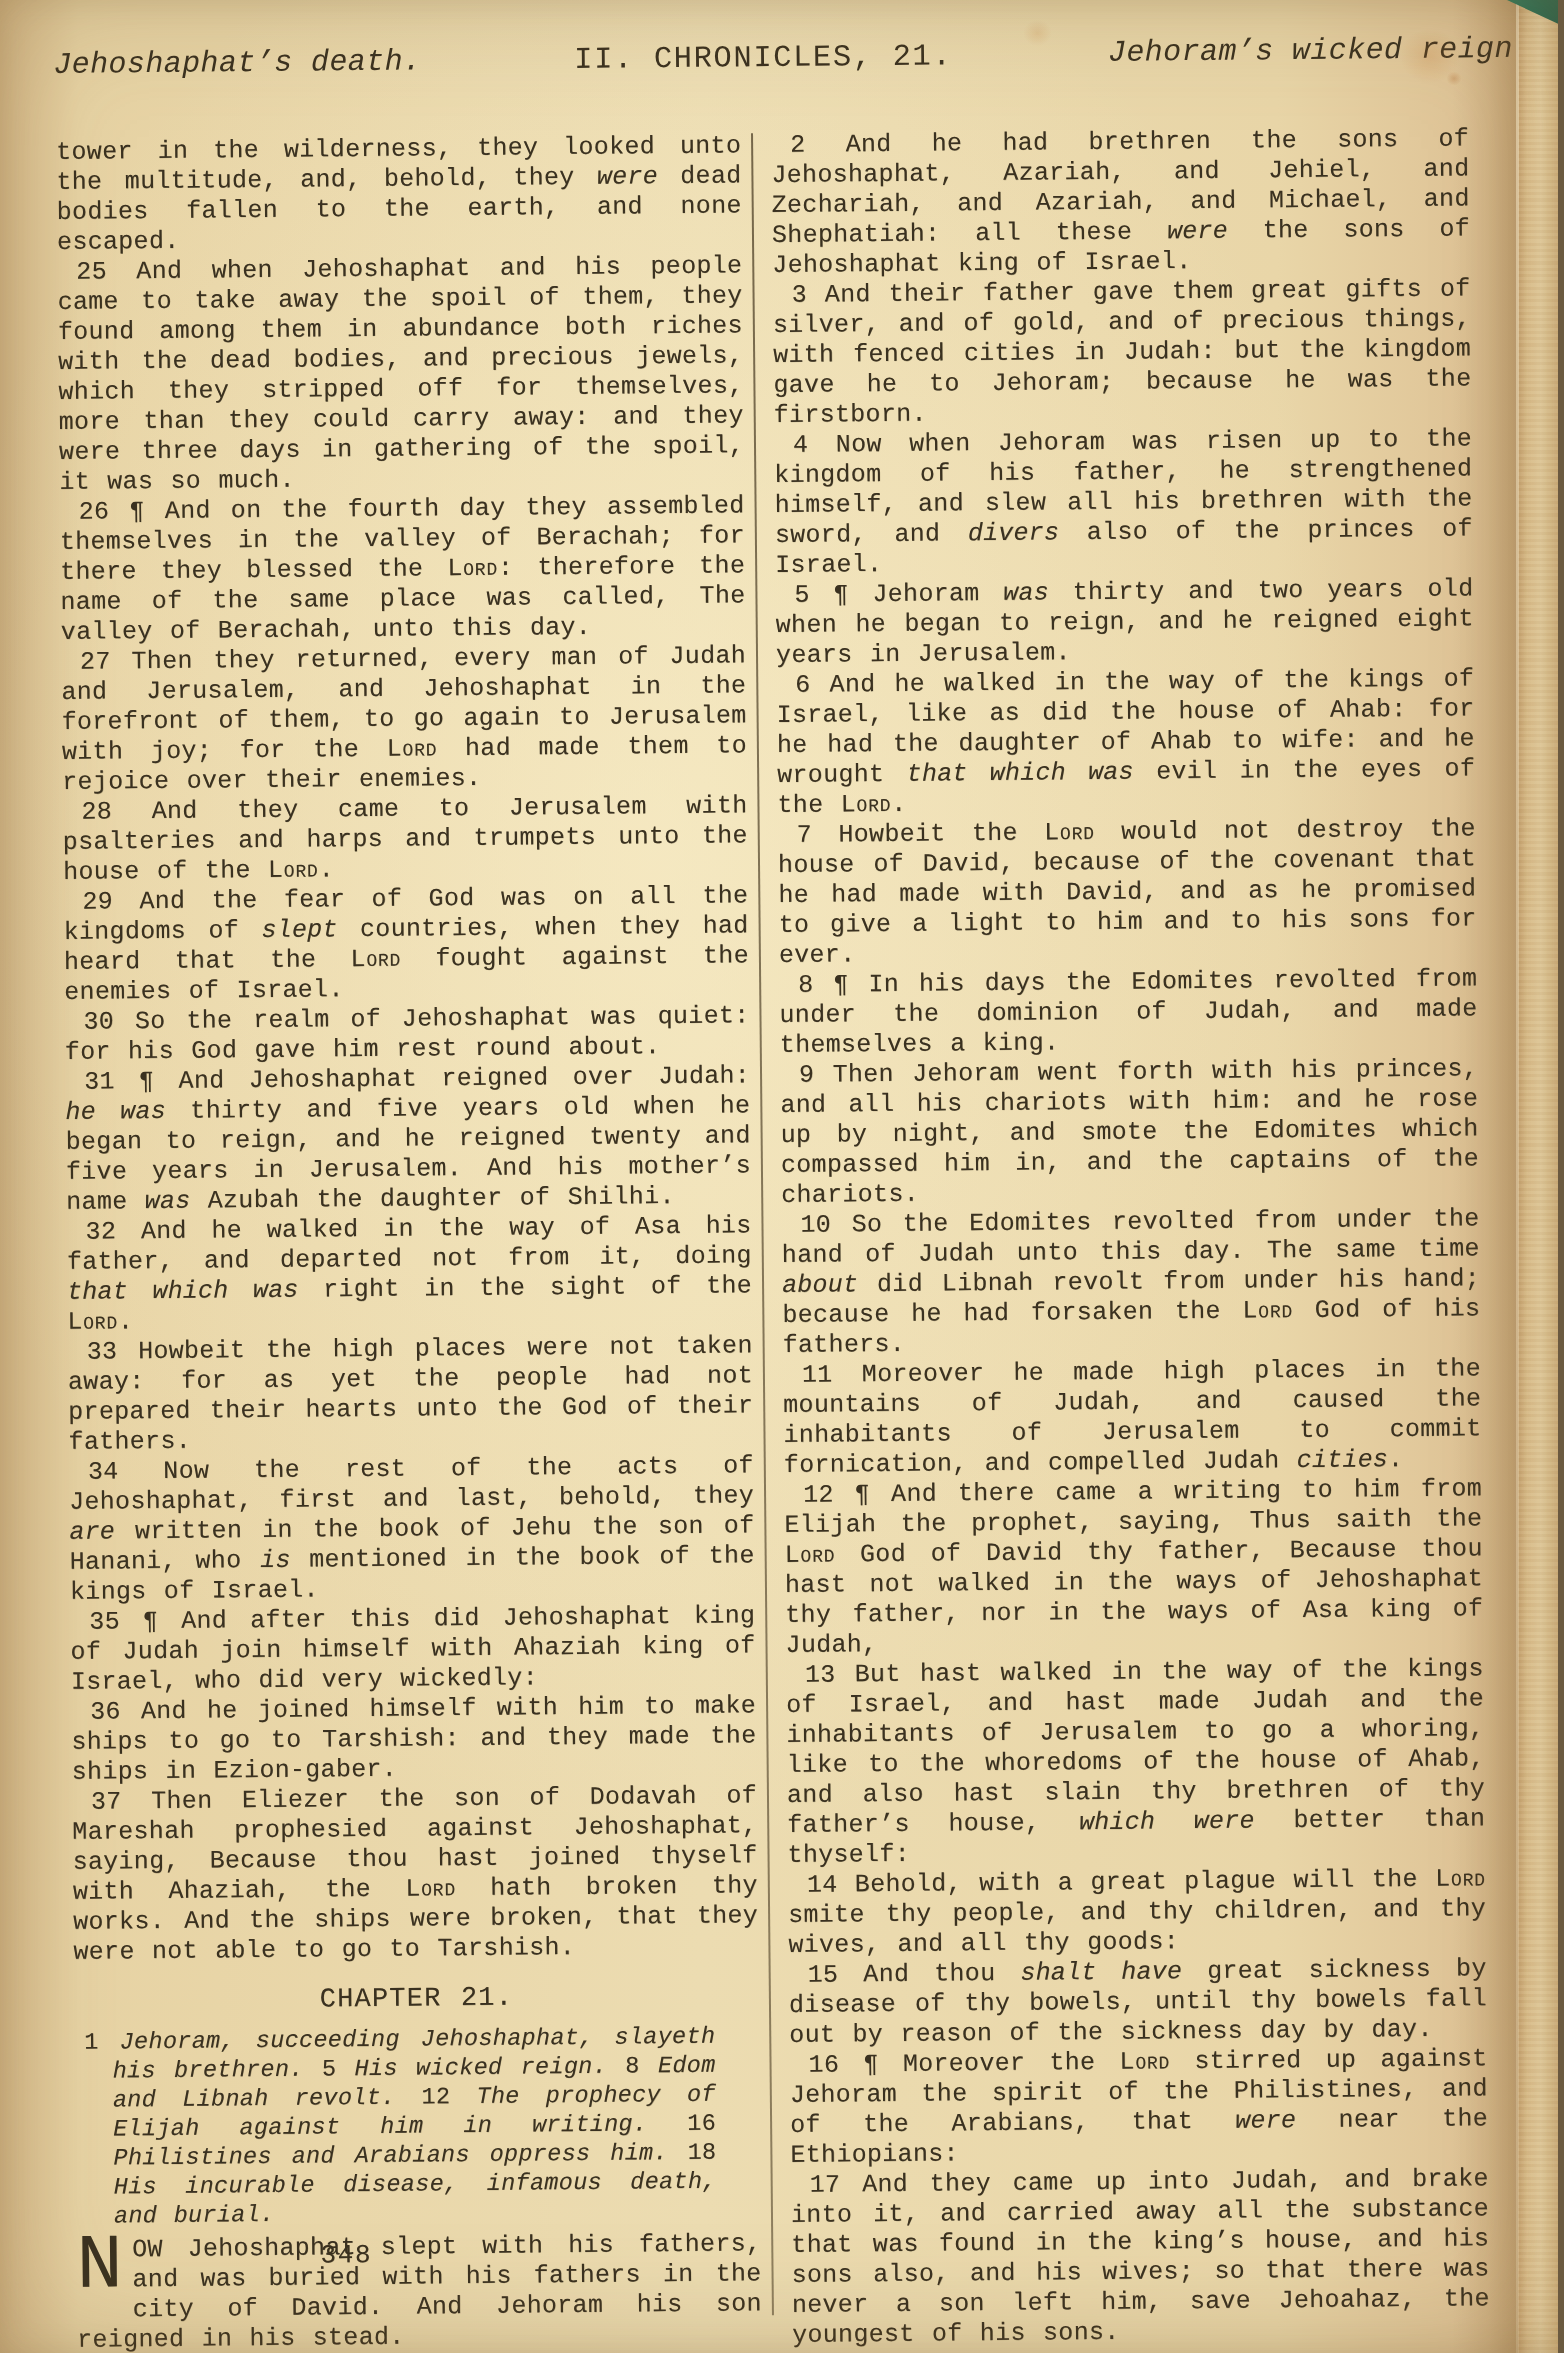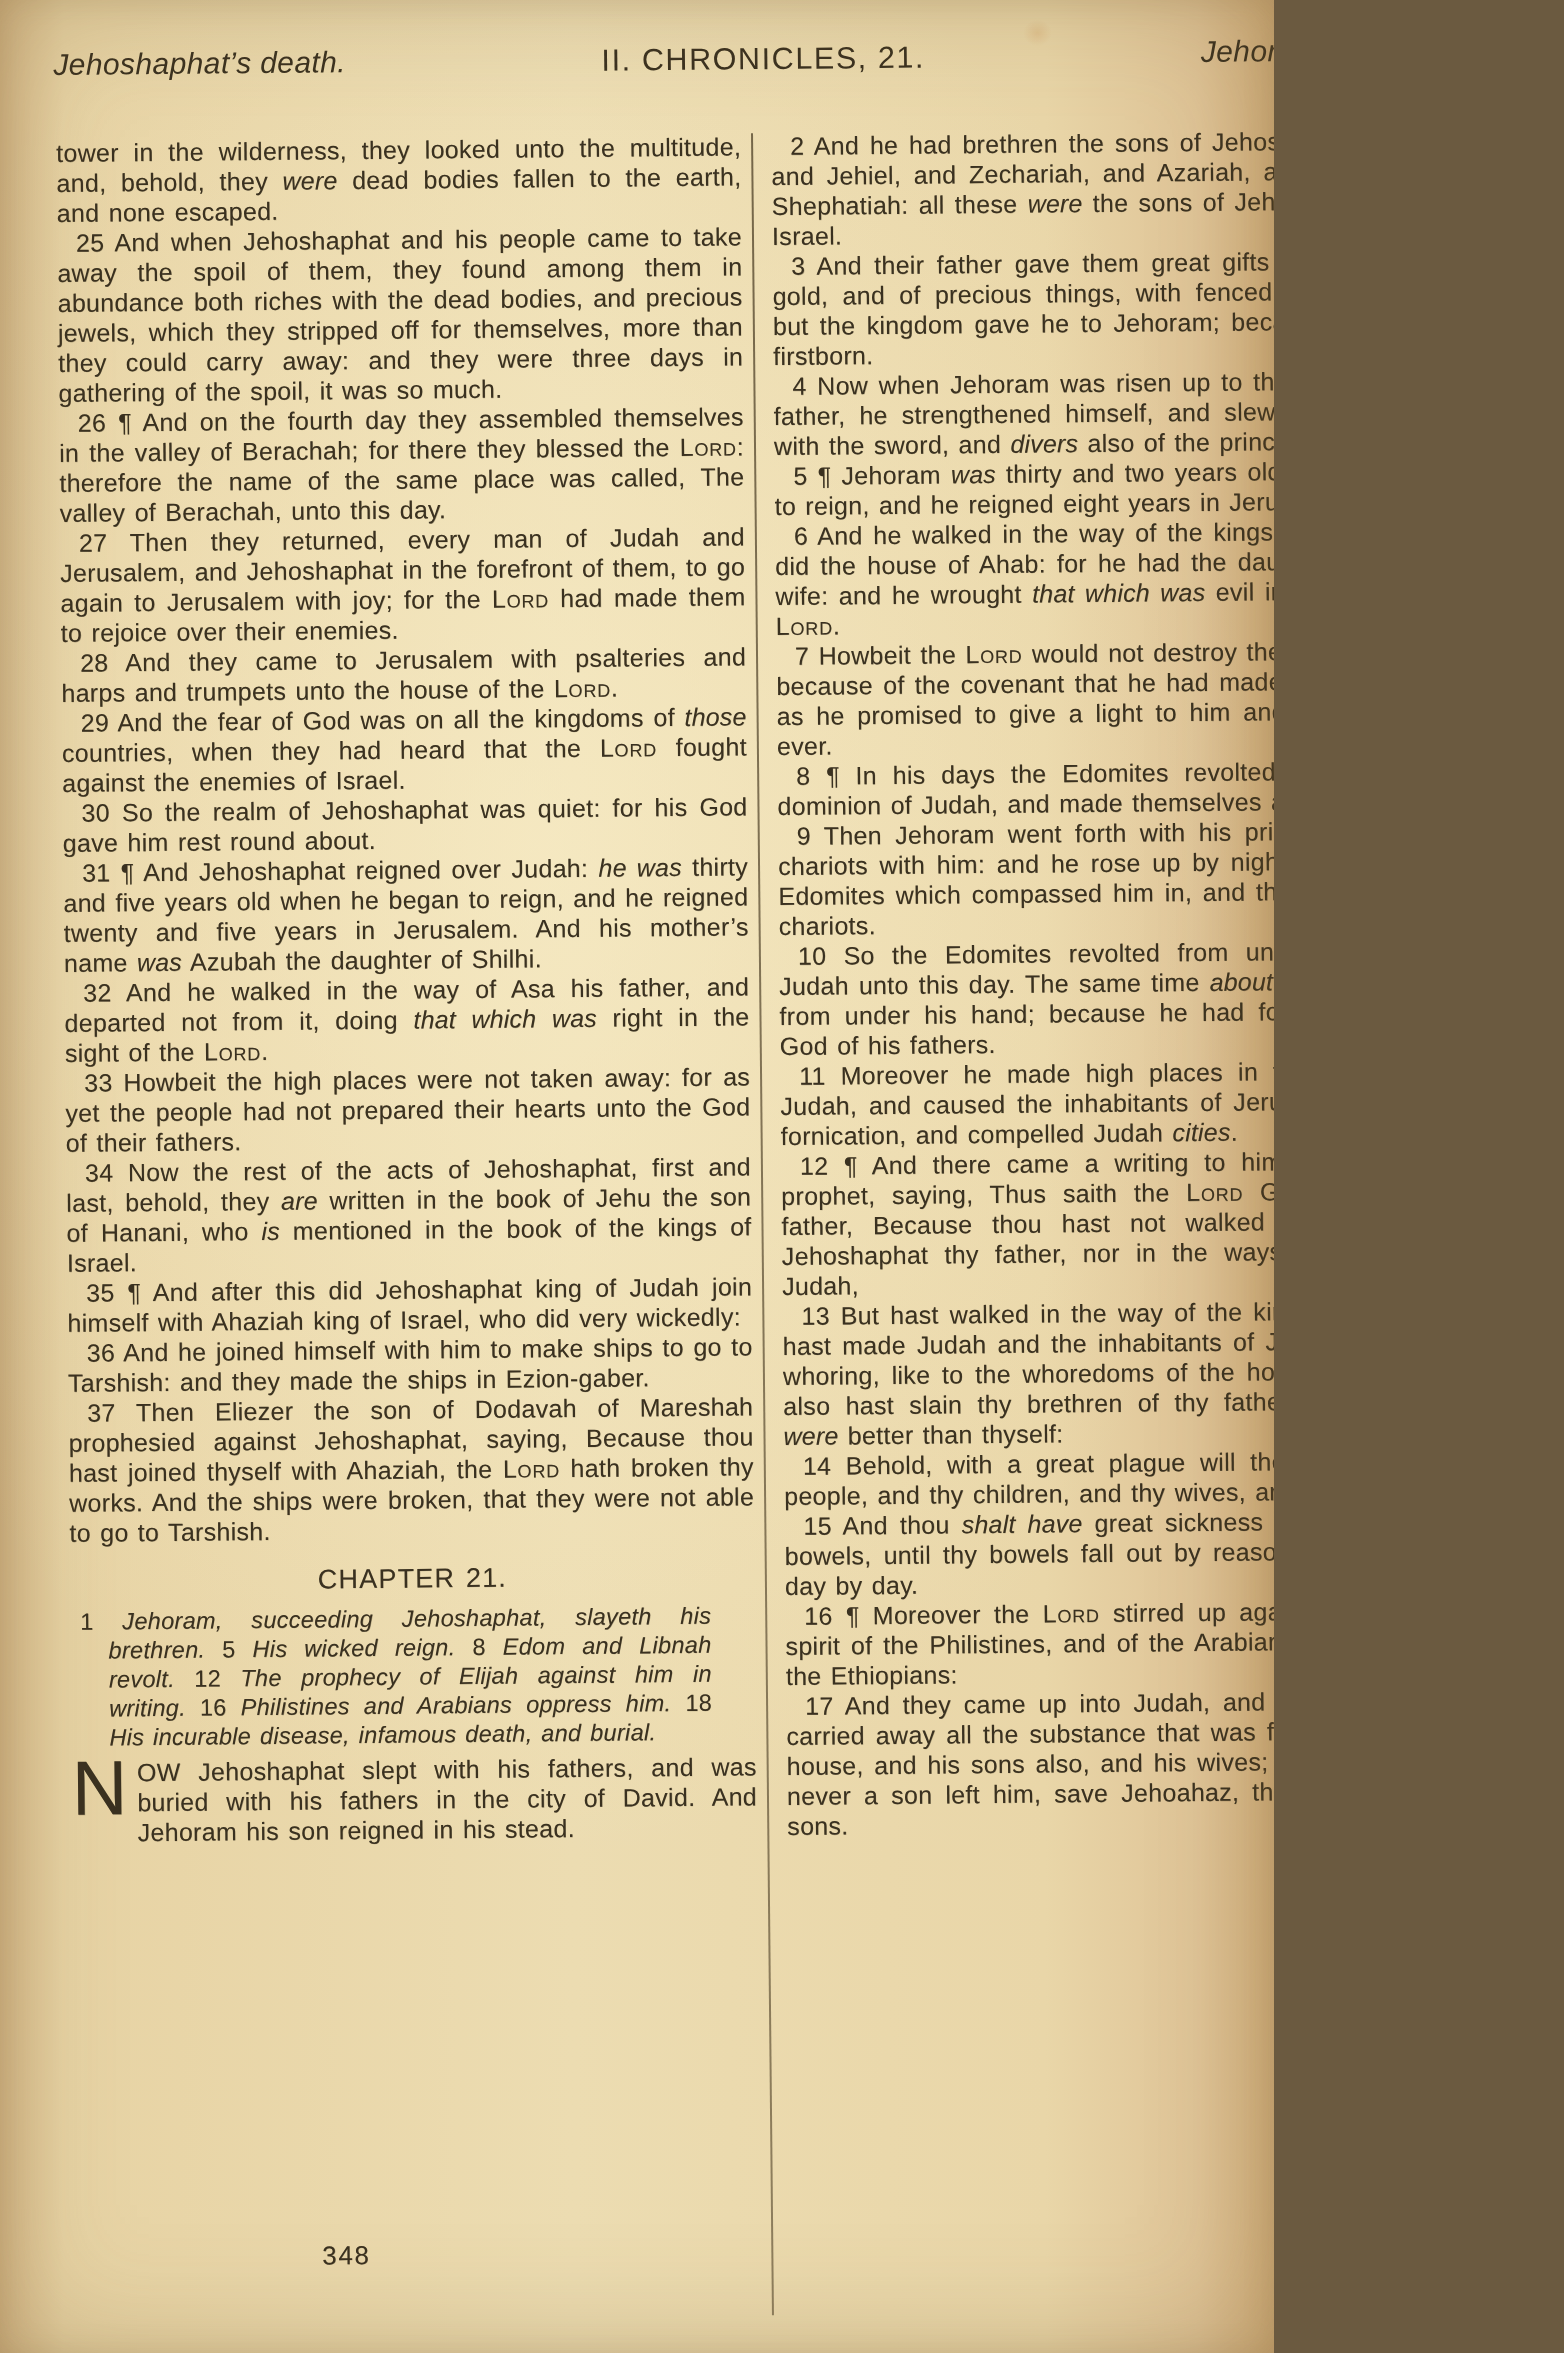--- a/index.html
+++ b/index.html
@@ -1,21 +1,21 @@
 <!DOCTYPE html>
 <html style="font-size:12.5px"><head>
 <meta charset="utf-8">
 <title>II. CHRONICLES, 21.</title>
 <style>
   html,body{margin:0;padding:0;background:#6b5a40;}
   .page{
     position:relative;
-    width:1274px;height:2354px;
+    width:1558px;height:2354px;
     overflow:hidden;
-    font-family:Liberation Sans, sans-serif;
+    font-family:Liberation Mono, monospace;
     color:#3a3120;
     background:
       radial-gradient(ellipse 1174px 1643px at 42% 36%, rgba(252,242,206,0.55), rgba(252,242,206,0) 62%),
       linear-gradient(90deg,#d9bd8d 0%,#e7d3a4 5%,#ecdcb1 45%,#e9d6a8 82%,#dfc497 94%,#d3b17e 100%),
       #e8d5a7;
   }
   .page::before{
     content:"";position:absolute;inset:0;pointer-events:none;
     box-shadow:inset 0 0 125px rgba(120,88,42,0.30), inset 0 0 31px rgba(120,88,42,0.18);
     z-index:5;
@@ -122,21 +122,21 @@
     <div class="running-head-left">Jehoshaphat’s death.</div>
     <div class="running-head-center">II. CHRONICLES, 21.</div>
     <div class="running-head-right">Jehoram’s wicked reign.</div>
 
     <div class="column left">
         <p class="continuation">tower in the wilderness, they looked unto the multitude, and, behold, they <i>were</i> dead bodies fallen to the earth, and none escaped.</p>
         <p class="verse">25 And when Jehoshaphat and his people came to take away the spoil of them, they found among them in abundance both riches with the dead bodies, and precious jewels, which they stripped off for themselves, more than they could carry away: and they were three days in gathering of the spoil, it was so much.</p>
         <p class="verse">26 ¶ And on the fourth day they assembled themselves in the valley of Berachah; for there they blessed the <span class="sc">Lord</span>: therefore the name of the same place was called, The valley of Berachah, unto this day.</p>
         <p class="verse">27 Then they returned, every man of Judah and Jerusalem, and Jehoshaphat in the forefront of them, to go again to Jerusalem with joy; for the <span class="sc">Lord</span> had made them to rejoice over their enemies.</p>
         <p class="verse">28 And they came to Jerusalem with psalteries and harps and trumpets unto the house of the <span class="sc">Lord</span>.</p>
-        <p class="verse">29 And the fear of God was on all the kingdoms of <i>those</i> countries, when they had heard that the <span class="sc">Lord</span> fought against the enemies of Israel.</p>
+        <p class="verse">29 And the fear of God was on all the kingdoms of <i>slept</i> countries, when they had heard that the <span class="sc">Lord</span> fought against the enemies of Israel.</p>
         <p class="verse">30 So the realm of Jehoshaphat was quiet: for his God gave him rest round about.</p>
         <p class="verse">31 ¶ And Jehoshaphat reigned over Judah: <i>he was</i> thirty and five years old when he began to reign, and he reigned twenty and five years in Jerusalem. And his mother’s name <i>was</i> Azubah the daughter of Shilhi.</p>
         <p class="verse">32 And he walked in the way of Asa his father, and departed not from it, doing <i>that which was</i> right in the sight of the <span class="sc">Lord</span>.</p>
         <p class="verse">33 Howbeit the high places were not taken away: for as yet the people had not prepared their hearts unto the God of their fathers.</p>
         <p class="verse">34 Now the rest of the acts of Jehoshaphat, first and last, behold, they <i>are</i> written in the book of Jehu the son of Hanani, who <i>is</i> mentioned in the book of the kings of Israel.</p>
         <p class="verse">35 ¶ And after this did Jehoshaphat king of Judah join himself with Ahaziah king of Israel, who did very wickedly:</p>
         <p class="verse">36 And he joined himself with him to make ships to go to Tarshish: and they made the ships in Ezion-gaber.</p>
         <p class="verse">37 Then Eliezer the son of Dodavah of Mareshah prophesied against Jehoshaphat, saying, Because thou hast joined thyself with Ahaziah, the <span class="sc">Lord</span> hath broken thy works. And the ships were broken, that they were not able to go to Tarshish.</p>
         <p class="chapter_heading">CHAPTER 21.</p>
         <p class="chapter_summary"><span class="up">1</span> Jehoram, succeeding Jehoshaphat, slayeth his brethren. <span class="up">5</span> His wicked reign. <span class="up">8</span> Edom and Libnah revolt. <span class="up">12</span> The prophecy of Elijah against him in writing. <span class="up">16</span> Philistines and Arabians oppress him. <span class="up">18</span> His incurable disease, infamous death, and burial.</p>

